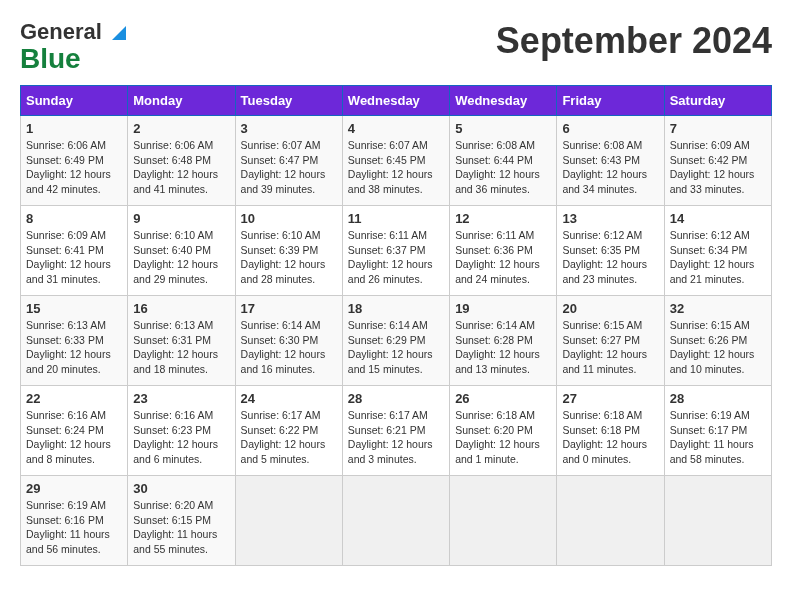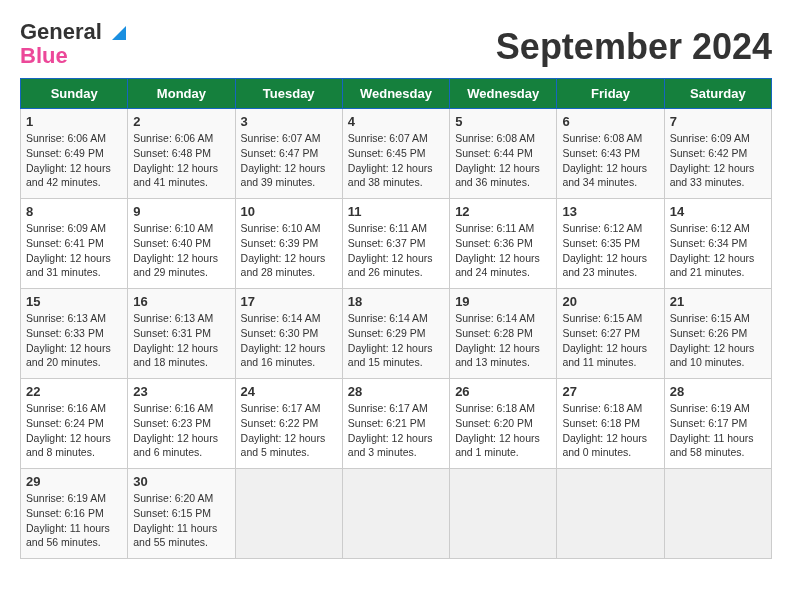--- a/index.html
+++ b/index.html
@@ -6,21 +6,21 @@
     body {
       font-family: Arial, sans-serif;
       background: #fff;
       width: 792px;
       min-height: 612px;
       padding: 20px;
     }
     .header {
       display: flex;
       justify-content: space-between;
-      align-items: flex-end;
+      align-items: flex-start;
       margin-bottom: 10px;
     }
     .logo {
       display: flex;
       flex-direction: column;
       align-items: flex-start;
     }
     .logo-text {
       font-size: 22px;
       font-weight: bold;
@@ -44,24 +44,24 @@
       font-size: 16px;
       font-weight: normal;
       color: #555;
     }
     .calendar {
       width: 100%;
       border-collapse: collapse;
       font-size: 11px;
     }
     .calendar thead th {
-      background: #15803d;
+      background: #6d28d9;
       color: #fff;
       padding: 7px 5px;
-      text-align: center;
+      text-align: left;
       font-size: 13px;
       font-weight: bold;
       border: 1px solid #1565c0;
     }
     .calendar tbody td {
       vertical-align: top;
       padding: 5px 5px;
       border: 1px solid #ccc;
       width: 14.28%;
       min-height: 80px;
@@ -99,21 +99,21 @@
       <span class="logo-text">
         <span style="color:#333;">General</span>
         <span style="display:inline-block; margin-left:0px;">
           <svg width="22" height="22" viewBox="0 0 22 22" style="vertical-align:middle;">
             <polygon points="4,18 18,18 18,4" fill="#1a8fe0"></polygon>
           </svg>
         </span>
       </span>
     </div>
     <div>
-      <span class="logo-text" style="color:#ec4899; font-size:22px;">Blue</span>
+      <span class="logo-text" style="color:#15803d; font-size:28px;">Blue</span>
     </div>
   </div>
   <div class="title-block">
     <h1>September 2024</h1>
   </div>
 </div>
 
 <table class="calendar">
   <thead>
     <tr>
@@ -286,21 +286,21 @@
         </td>
         <td>
           <span class="day-num">20</span>
           <div class="day-info">
             Sunrise: 6:15 AM<br>
             Sunset: 6:27 PM<br>
             Daylight: 12 hours and 11 minutes.
           </div>
         </td>
         <td>
-          <span class="day-num">21</span>
+          <span class="day-num">32</span>
           <div class="day-info">
             Sunrise: 6:15 AM<br>
             Sunset: 6:26 PM<br>
             Daylight: 12 hours and 10 minutes.
           </div>
         </td>
       </tr>
       <tr>
         <td>
           <span class="day-num">22</span>

